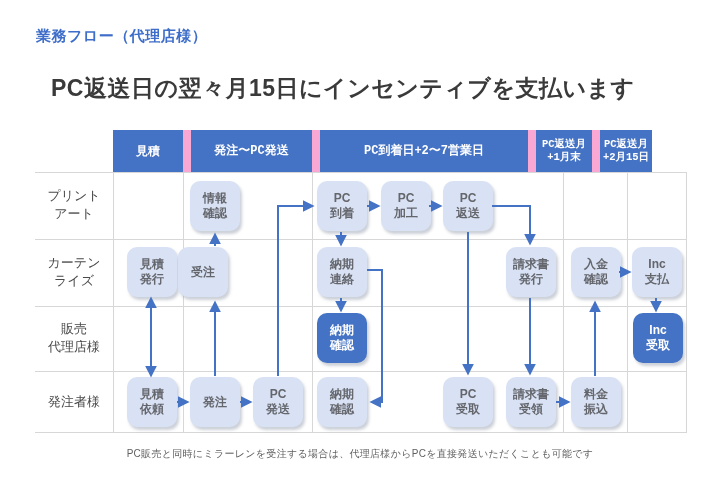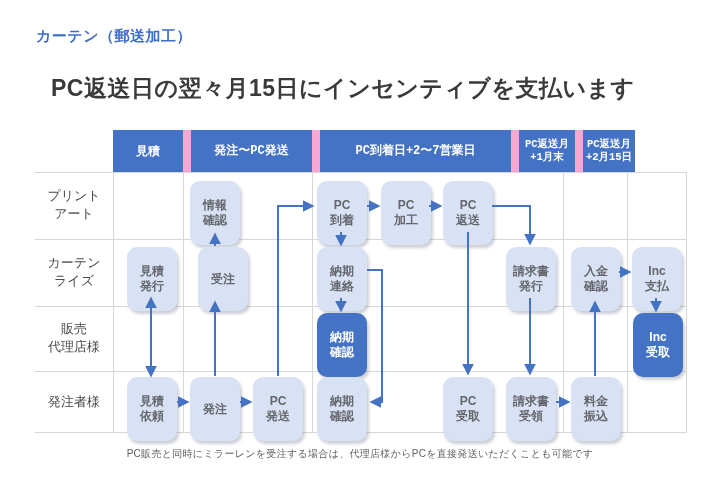--- a/index.html
+++ b/index.html
@@ -19,51 +19,51 @@
   .thead { position:absolute; left:78px; top:0; width:574px; height:42px; display:flex; }
   .thc {
     box-sizing:border-box; background:#4472c4; color:#fff;
     display:flex; align-items:center; justify-content:center;
     text-align:center; font-weight:700; font-size:12px; line-height:1.25;
     white-space:pre-line;
   }
   .thc + .thc { border-left:8px solid #f9a8d4;font-family:Liberation Mono, monospace; }
   .thc:nth-child(1){ width:70px; }
   .thc:nth-child(2){ width:129px; }
-  .thc:nth-child(3){ width:199px; }
+  .thc:nth-child(3){ width:216px; }
   .thc:nth-child(4){ width:64px; font-size:10.5px; }
   .thc:nth-child(5){ width:60px; font-size:10.5px; }
   .hline { position:absolute; left:0; width:652px; height:1px; background:#d7d7d7; }
   .vline { position:absolute; top:42px; height:261px; width:1px; background:#d7d7d7; }
   .rlabel {
     position:absolute; left:0; width:78px; text-align:center;
     font-size:13px; font-weight:400; color:#4a4a4a; line-height:1.35;
     white-space:pre-line;
   }
   .fbox {
-    position:absolute; width:50px; height:64px; border-radius:10px;
+    position:absolute; width:50px; height:50px; border-radius:10px;
     background:#d9e2f4; color:#64666c;
     display:flex; align-items:center; justify-content:center; text-align:center;
     font-size:12px; font-weight:600; line-height:1.25; white-space:pre-line;
     box-shadow:2px 3px 3px rgba(110,120,140,.35);
   }
   .fbox.dark { background:#4472c4; color:#ffffff; }
   .arrows { position:absolute; left:0; top:0; pointer-events:none; }
   .arr { fill:none; stroke:#4472c4; stroke-width:2; }
   .footer {
     position:absolute; left:0; right:0; top:447px; text-align:center;
     font-size:10px; color:#5f5f5f; letter-spacing:.3px;
   }
 </style>
 </head>
 <body>
 
 <div class="canvas">
 
-  <div class="kicker">カーテン（郵送加工）</div>
+  <div class="kicker">業務フロー（代理店様）</div>
   <h1 class="heading">PC返送日の翌々月15日にインセンティブを支払います</h1>
 
   <div class="table">
     <div class="thead">
       <div class="thc">見積</div>
       <div class="thc">発注〜PC発送</div>
       <div class="thc">PC到着日+2〜7営業日</div>
       <div class="thc">PC返送月
 +1月末</div>
       <div class="thc">PC返送月
@@ -96,21 +96,21 @@
 確認</div>
   <div class="fbox" style="left:317px;top:181px">PC
 到着</div>
   <div class="fbox" style="left:381px;top:181px">PC
 加工</div>
   <div class="fbox" style="left:443px;top:181px">PC
 返送</div>
 
   <div class="fbox" style="left:127px;top:247px">見積
 発行</div>
-  <div class="fbox" style="left:198px;top:247px">受注</div>
+  <div class="fbox" style="left:178px;top:247px">受注</div>
   <div class="fbox" style="left:317px;top:247px">納期
 連絡</div>
   <div class="fbox" style="left:506px;top:247px">請求書
 発行</div>
   <div class="fbox" style="left:571px;top:247px">入金
 確認</div>
   <div class="fbox" style="left:632px;top:247px">Inc
 支払</div>
 
   <div class="fbox dark" style="left:317px;top:313px">納期

